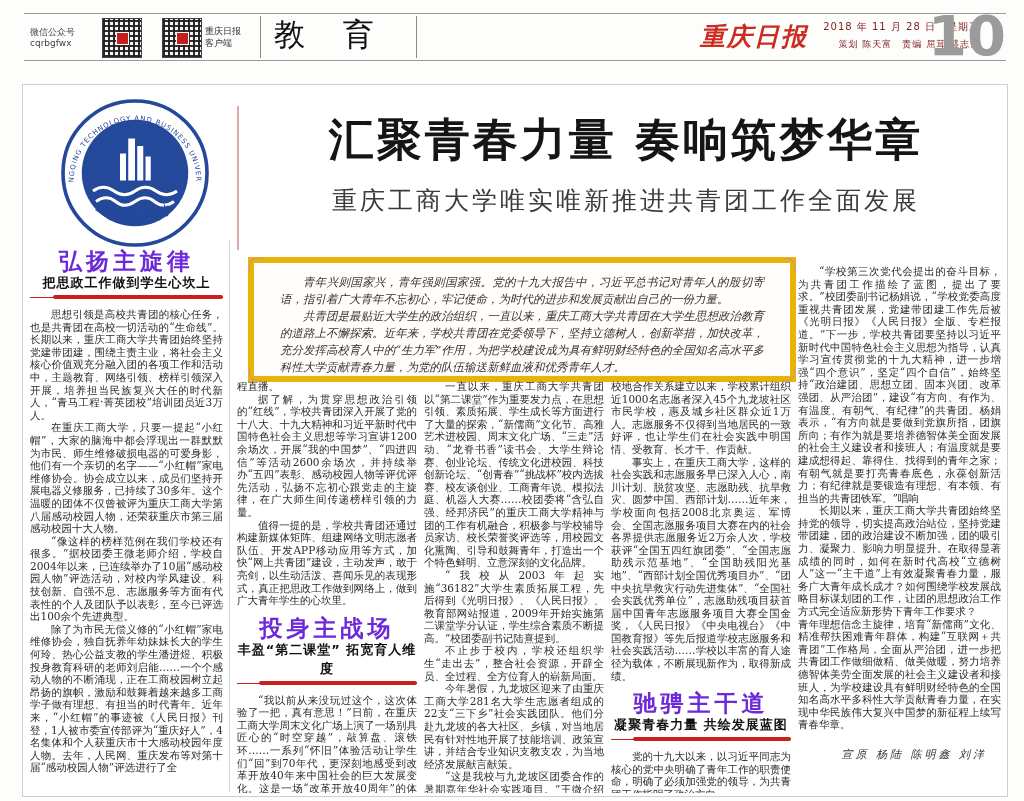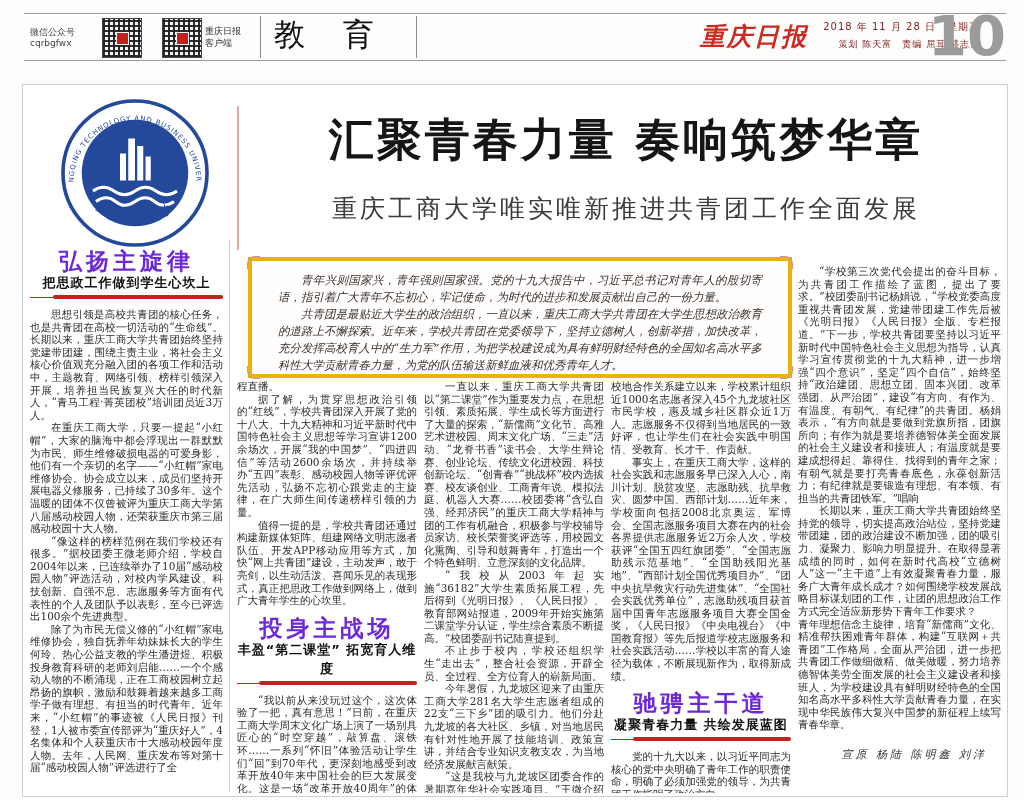--- a/index.html
+++ b/index.html
@@ -34,24 +34,24 @@
   .frame{position:absolute;left:22px;top:84px;width:984px;height:711px;background:#fff;
          border:1px solid #cfcfcb;}
   
   .logo{position:absolute;left:60px;top:98px;width:150px;height:150px;}
   
   .red-vrule{position:absolute;left:237px;top:106px;width:2px;height:144px;background:#e0a8a4;}
   .headline{position:absolute;left:248px;top:110px;width:756px;text-align:center;
             font-size:45px;font-weight:bold;color:#151515;letter-spacing:3px;
             font-family:"DejaVu Serif","Liberation Serif",serif;}
   .subheadline{position:absolute;left:248px;top:184px;width:756px;text-align:center;
-               font-size:25px;color:#3c3c3c;letter-spacing:3px;margin-top:8px;}
+               font-size:25px;color:#3c3c3c;letter-spacing:3px;}
   
   .lede{position:absolute;left:248px;top:257px;width:536px;height:113px;
-        border:4px solid #eab308;background:#fffefd;}
+        border:6px solid #eab308;background:#fffefd;}
   .lede .corner{position:absolute;width:12px;height:12px;border:1px solid #d29090;}
   .corner.tl{left:-5px;top:-5px;border-right:none;border-bottom:none;border-radius:8px 0 0 0;}
   .corner.tr{right:-5px;top:-5px;border-left:none;border-bottom:none;border-radius:0 8px 0 0;}
   .corner.bl{left:-5px;bottom:-5px;border-right:none;border-top:none;border-radius:0 0 0 8px;}
   .corner.br{right:-5px;bottom:-5px;border-left:none;border-top:none;border-radius:0 0 8px 0;}
   .lede .inner{padding:11px 26px 0 26px;font-size:11.5px;line-height:17px;color:#35302e;
                font-style:italic;text-align:justify;}
   .lede p{margin:0;text-indent:2em;}
   
   .bp{margin:0;text-indent:2em;font-size:10.5px;line-height:12.6px;text-align:justify;color:#2b2b2b;}
@@ -171,21 +171,21 @@
           <i class="thick"></i>
         </div>
     </div>
     <p class="bp">“我以前从来没玩过这个，这次体验了一把，真有意思！”日前，在重庆工商大学周末文化广场上演了一场别具匠心的“时空穿越”，敲算盘、滚铁环……一系列“怀旧”体验活动让学生们“回”到70年代，更深刻地感受到改革开放40年来中国社会的巨大发展变化。这是一场“改革开放40周年”的体验活动，也是学校以“第二课堂”丰富育人途径的生动实践。</p>
   </div>
 
   <div class="col c2">
     <p class="bp">一直以来，重庆工商大学共青团以“第二课堂”作为重要发力点，在思想引领、素质拓展、学生成长等方面进行了大量的探索，“新儒商”文化节、高雅艺术进校园、周末文化广场、“三走”活动、“龙脊书香”读书会、大学生辩论赛、创业论坛、传统文化进校园、科技创新论坛、“创青春”“挑战杯”校内选拔赛、校友谈创业、工商青年说、模拟法庭、机器人大赛……校团委将“含弘自强、经邦济民”的重庆工商大学精神与团的工作有机融合，积极参与学校辅导员家访、校长荣誉奖评选等，用校园文化熏陶、引导和鼓舞青年，打造出一个个特色鲜明、立意深刻的文化品牌。</p>
     <p class="bp">“我校从2003年起实施“36182”大学生素质拓展工程，先后得到《光明日报》、《人民日报》、教育部网站报道，2009年开始实施第二课堂学分认证，学生综合素质不断提高。”校团委副书记陆熹提到。</p>
     <p class="bp">不止步于校内，学校还组织学生“走出去”，整合社会资源，开辟全员、全过程、全方位育人的崭新局面。</p>
-    <p class="bp">今年暑假，九龙坡区迎来了由重庆工商大学281名大学生志愿者组成的22支“三下乡”团的吸引力。他们分赴九龙坡的各大社区、乡镇，对当地居民有针对性地开展了技能培训、政策宣讲，并结合专业知识支教支农，为当地经济发展献言献策。</p>
+    <p class="bp">今年暑假，九龙坡区迎来了由重庆工商大学281名大学生志愿者组成的22支“三下乡”社会实践团队。他们分赴九龙坡的各大社区、乡镇，对当地居民有针对性地开展了技能培训、政策宣讲，并结合专业知识支教支农，为当地经济发展献言献策。</p>
     <p class="bp">“这是我校与九龙坡区团委合作的暑期嘉年华社会实践项目。”王微介绍说，自</p>
   </div>
 
   <div class="col c3">
     <p class="bp cont">校地合作关系建立以来，学校累计组织近1000名志愿者深入45个九龙坡社区市民学校，惠及城乡社区群众近1万人。志愿服务不仅得到当地居民的一致好评，也让学生们在社会实践中明国情、受教育、长才干、作贡献。</p>
     <p class="bp">事实上，在重庆工商大学，这样的社会实践和志愿服务早已深入人心，南川计划、脱贫攻坚、志愿助残、抗旱救灾、圆梦中国、西部计划……近年来，学校面向包括2008北京奥运、军博会、全国志愿服务项目大赛在内的社会各界提供志愿服务近2万余人次，学校获评“全国五四红旗团委”、“全国志愿助残示范基地”、“全国助残阳光基地”、“西部计划全国优秀项目办”、“团中央抗旱救灾行动先进集体”、“全国社会实践优秀单位”，志愿助残项目获首届中国青年志愿服务项目大赛全国金奖，《人民日报》《中央电视台》《中国教育报》等先后报道学校志愿服务和社会实践活动……学校以丰富的育人途径为载体，不断展现新作为，取得新成绩。</p>
     <div class="sec-head">
       <div class="t1">驰骋主干道</div>
       <div class="t2">凝聚青春力量 共绘发展蓝图</div>
       <div class="redrule">

